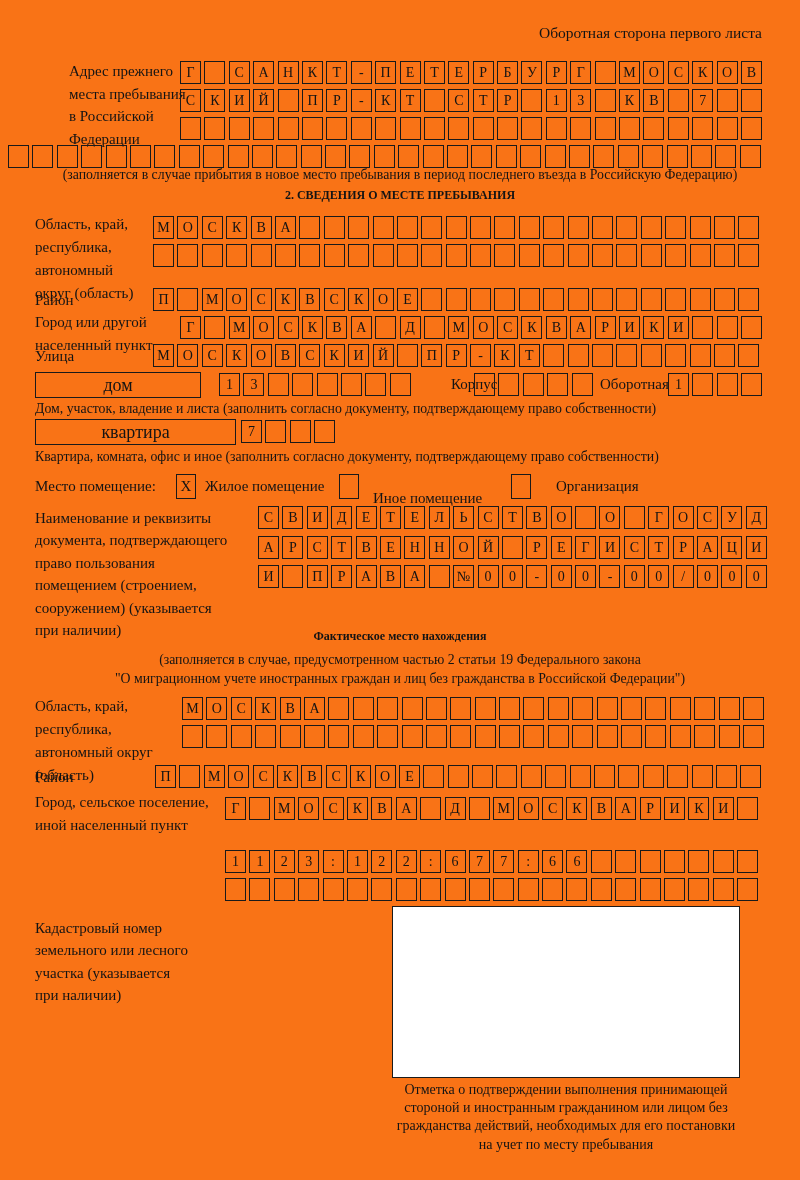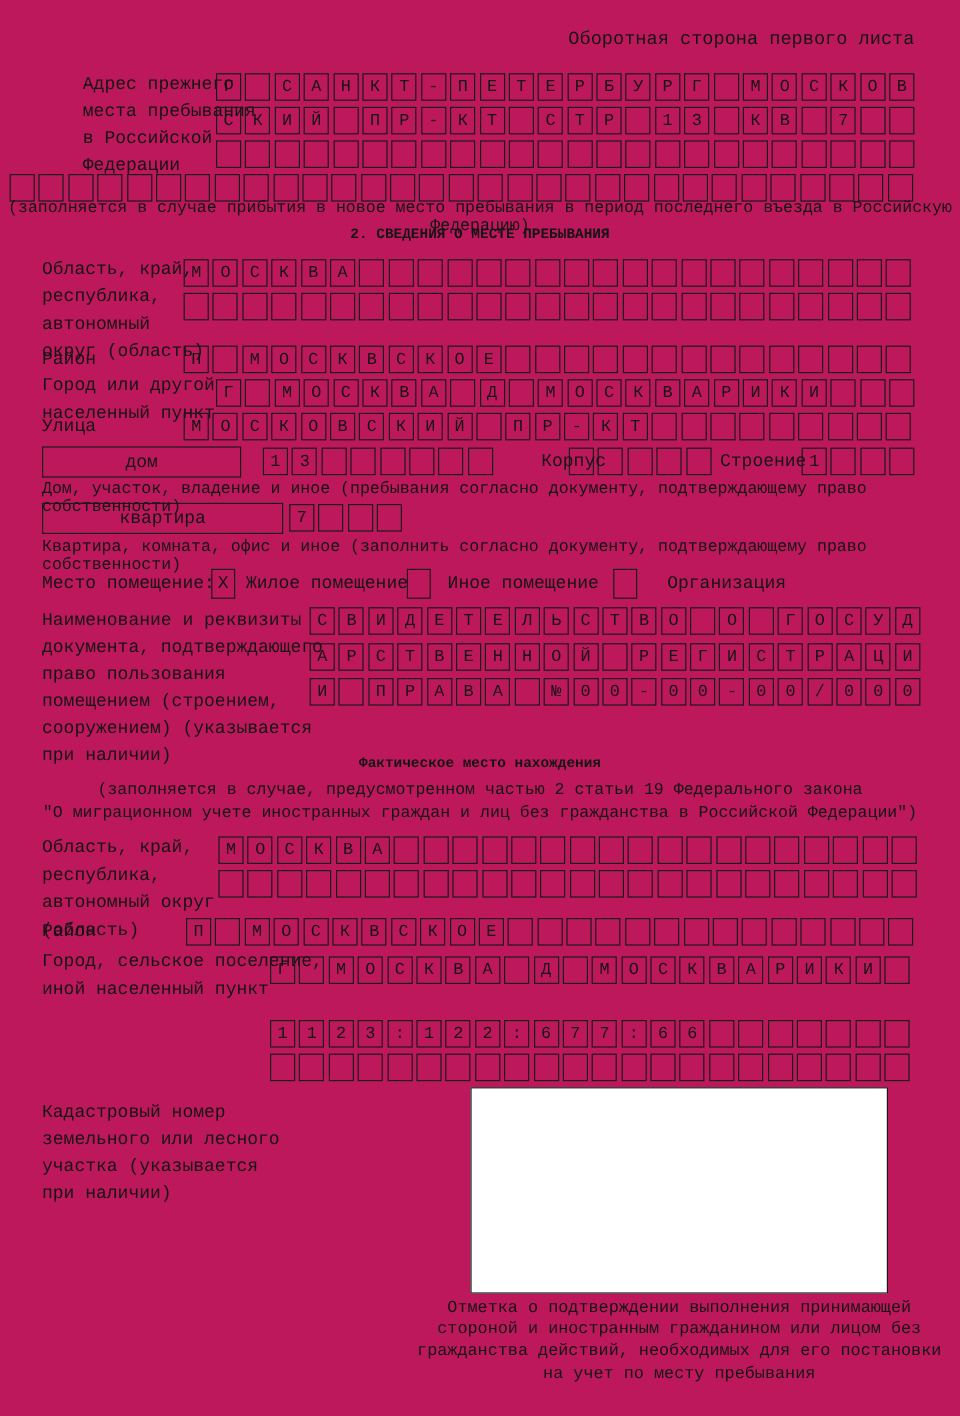--- a/index.html
+++ b/index.html
@@ -1,27 +1,27 @@
 <!DOCTYPE html>
 <html><head>
 <meta charset="utf-8">
 <style>
   html,body{margin:0;padding:0;background:#fff;}
-  #page{position:relative;width:800px;height:1180px;background:#be185d;
-        font-family:Liberation Mono, monospace;color:#141414;overflow:hidden;}
+  #page{position:relative;width:800px;height:1180px;background:#f97316;
+        font-family:Liberation Serif, serif;color:#141414;overflow:hidden;}
   .abs{position:absolute;}
   .lbl{position:absolute;font-size:15px;line-height:22.5px;white-space:pre-line;}
   .cap{position:absolute;font-size:13.8px;}
   .center{left:0;width:800px;text-align:center;}
   .hdr{position:absolute;left:0;width:800px;text-align:center;font-weight:bold;font-size:12px;}
   .row{position:absolute;display:flex;gap:3.4px;}
   .cell{flex:none;width:21px;height:23px;border:1.8px solid #1a1a1a;box-sizing:border-box;
         display:flex;align-items:center;justify-content:center;font-size:14px;}
   .bigbox{position:absolute;border:1.8px solid #1a1a1a;box-sizing:border-box;
-        display:flex;align-items:center;justify-content:center;font-size:15px;}
+        display:flex;align-items:center;justify-content:center;font-size:18px;}
   .chk{position:absolute;width:20px;height:25px;border:1.8px solid #1a1a1a;box-sizing:border-box;
         display:flex;align-items:center;justify-content:center;font-size:15px;}
   .inline-lbl{position:absolute;font-size:15px;}
   #back-title{position:absolute;top:24px;right:38px;font-size:15.5px;}
   #lbl-prev{left:35px;top:60px;margin-left:34px;}
   #r-a1{left:180px;top:61px;} #r-a2{left:180px;top:89px;} #r-a3{left:180px;top:117px;}
   #r-a4{left:8px;top:145px;}
   #cap-fill{top:167px;}
   #sec2-title{top:188px;}
   #lbl-region{left:35px;top:213px;line-height:23px;}
@@ -37,21 +37,21 @@
   #lbl-korpus{left:415px;top:376px;margin-left:36px;}
   #r-korpus{left:474px;top:373px;}
   #lbl-stroenie{left:600px;top:376px;}
   #r-stroenie{left:668px;top:373px;}
   #cap-dom{left:35px;top:401px;}
   #kv-box{left:35px;top:419px;width:201px;height:26px;}
   #r-kv{left:241px;top:420px;}
   #cap-kv{left:35px;top:449px;}
   #lbl-stay{left:35px;top:478px;}
   #chk1{left:176px;top:474px;} #opt1{left:205px;top:478px;}
-  #chk2{left:339px;top:474px;} #opt2{left:373px;top:478px;}
+  #chk2{left:339px;top:474px;} #opt2{left:373px;top:490px;}
   #chk3{left:511px;top:474px;} #opt3{left:556px;top:478px;}
   #stay-note{left:150px;top:509px;width:380px;text-align:center;}
   #lbl-doc{left:35px;top:507px;line-height:22.4px;}
   #r-doc1{left:258px;top:506px;} #r-doc2{left:258px;top:536px;} #r-doc3{left:258px;top:565px;}
   #fact-title{top:629px;}
   #fact-note{top:651px;white-space:pre-line;line-height:18.5px;}
   #lbl-fregion{left:35px;top:695px;line-height:23px;}
   #r-fo1{left:182px;top:697px;} #r-fo2{left:182px;top:725px;}
   #lbl-fraion{left:35px;top:766px;}
   #r-fraion{left:155px;top:765px;}
@@ -348,28 +348,28 @@
       <span class="cell"></span>
     </div>
   <div class="inline-lbl" id="lbl-korpus">Корпус</div>
   <div class="row" id="r-korpus">
       <span class="cell"></span>
       <span class="cell"></span>
       <span class="cell"></span>
       <span class="cell"></span>
       <span class="cell"></span>
     </div>
-  <div class="inline-lbl" id="lbl-stroenie">Строение</div>
+  <div class="inline-lbl" id="lbl-stroenie">Оборотная</div>
   <div class="row" id="r-stroenie">
       <span class="cell">1</span>
       <span class="cell"></span>
       <span class="cell"></span>
       <span class="cell"></span>
     </div>
-  <div class="cap" id="cap-dom">Дом, участок, владение и иное (пребывания согласно документу, подтверждающему право собственности)</div>
+  <div class="cap" id="cap-dom">Дом, участок, владение и листа (заполнить согласно документу, подтверждающему право собственности)</div>
 
   <div class="bigbox" id="kv-box">квартира</div>
   <div class="row" id="r-kv">
       <span class="cell">7</span>
       <span class="cell"></span>
       <span class="cell"></span>
       <span class="cell"></span>
     </div>
   <div class="cap" id="cap-kv">Квартира, комната, офис и иное (заполнить согласно документу, подтверждающему право собственности)</div>
 

